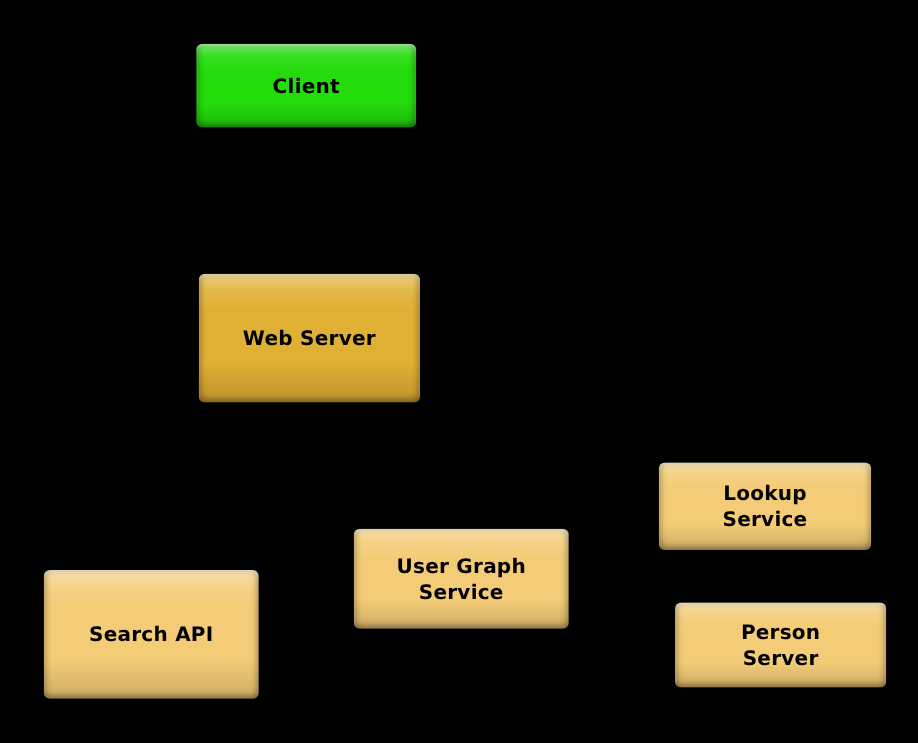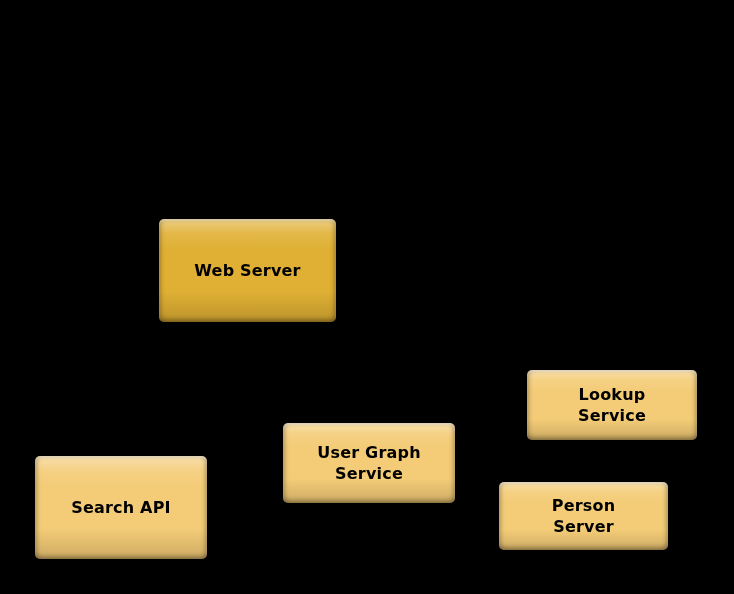--- a/index.html
+++ b/index.html
@@ -42,27 +42,30 @@
       inset -2px 0 5px rgba(0,0,0,0.18),
       inset 0 -3px 5px rgba(0,0,0,0.22),
       0 6px 9px rgba(0,0,0,0.85);
   }
   
   #node-client            { left: 157px; top:  35px; width: 176px; height:  67px; }
   #node-web-server        { left: 159px; top: 219px; width: 177px; height: 103px; }
   #node-search-api        { left:  35px; top: 456px; width: 172px; height: 103px; }
   #node-user-graph-service{ left: 283px; top: 423px; width: 172px; height:  80px; }
   #node-lookup-service    { left: 527px; top: 370px; width: 170px; height:  70px; }
-  #node-person-server     { left: 499px; top: 482px; width: 169px; height:  68px; }
+  #node-person-server     { left: 540px; top: 482px; width: 169px; height:  68px; }
 </style>
 </head>
 <body>
 
 <div class="canvas" style="background-color: rgb(0, 0, 0);">
 
+  <div class="node" id="node-client" style="background-color: rgb(36, 220, 12); color: rgb(0, 0, 0);">
+    <span>Client</span>
+  </div>
 
   <div class="node" id="node-web-server" style="background-color: rgb(224, 176, 52); color: rgb(0, 0, 0);">
     <span>Web Server</span>
   </div>
 
   <div class="node" id="node-search-api" style="background-color: rgb(244, 204, 119); color: rgb(0, 0, 0);">
     <span>Search API</span>
   </div>
 
   <div class="node" id="node-user-graph-service" style="background-color: rgb(244, 204, 119); color: rgb(0, 0, 0);">

